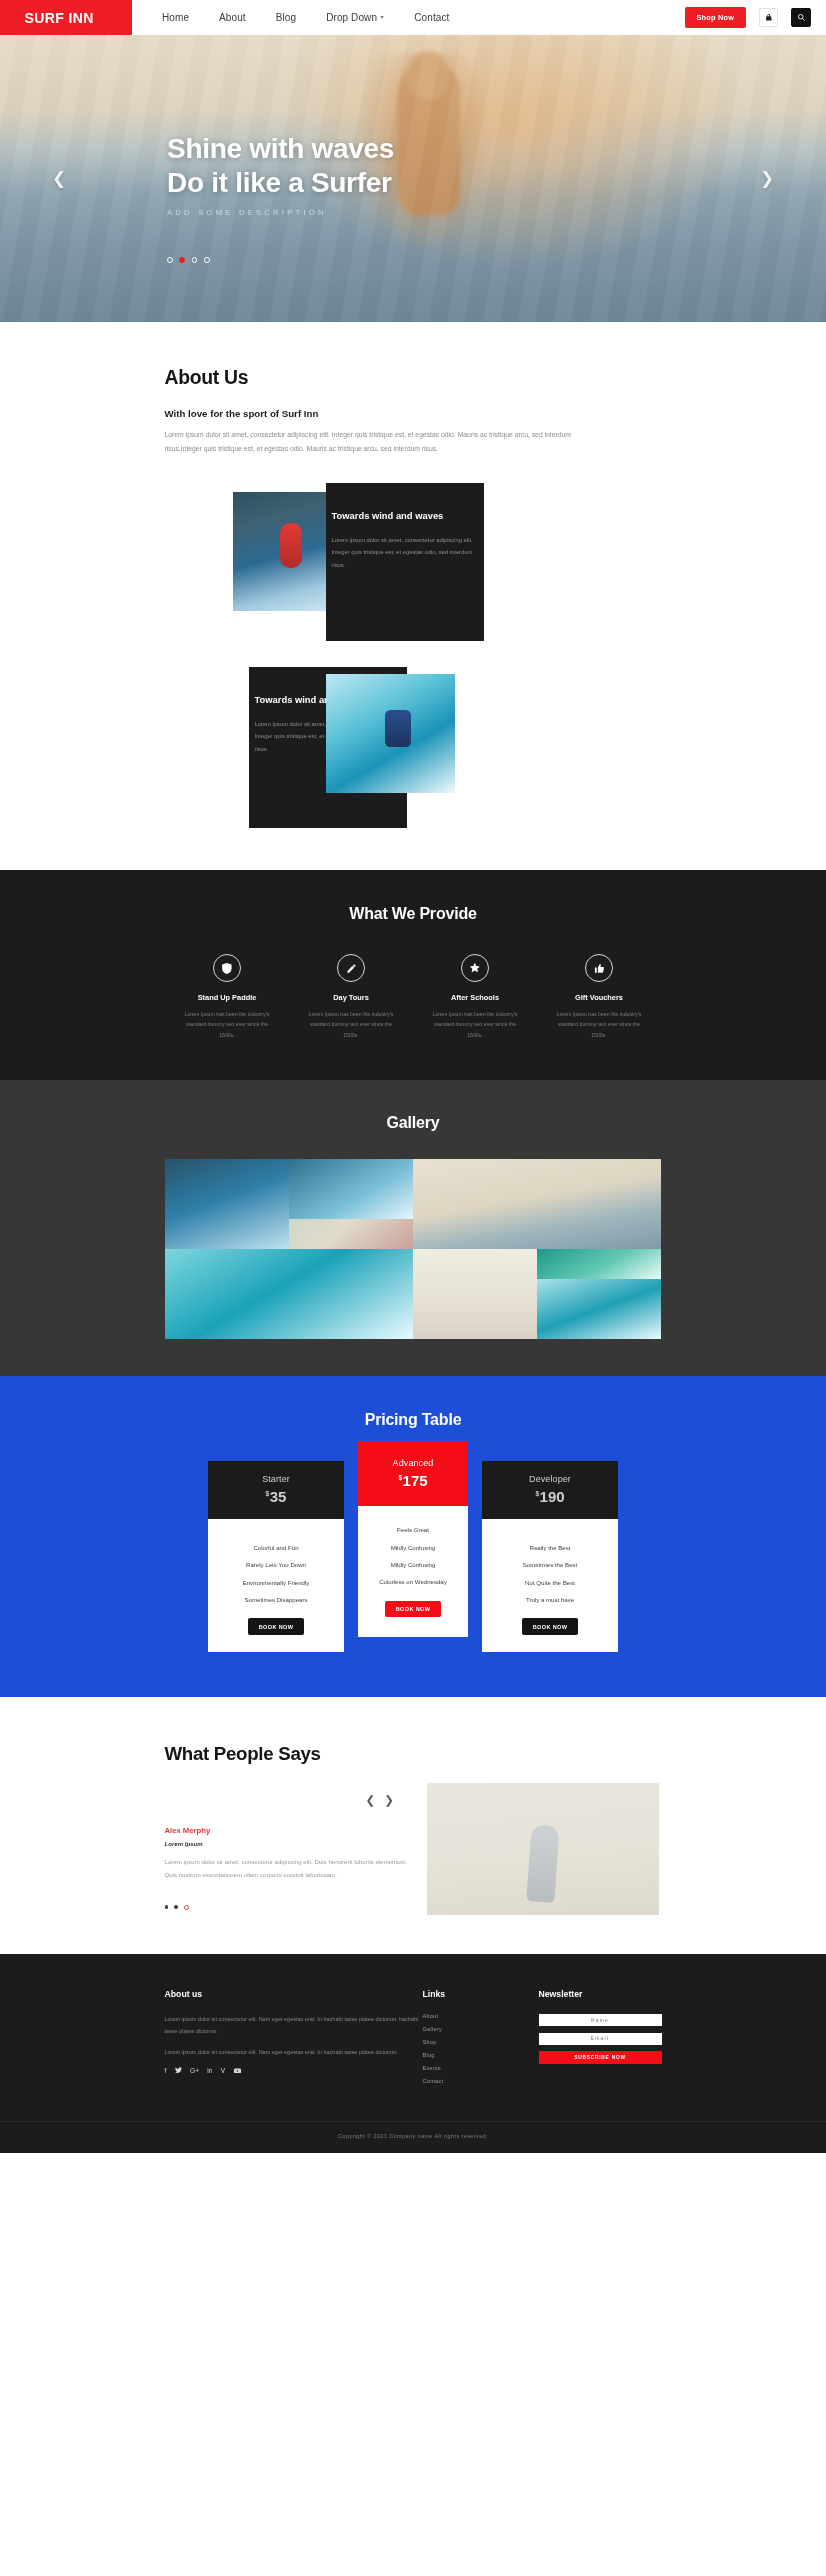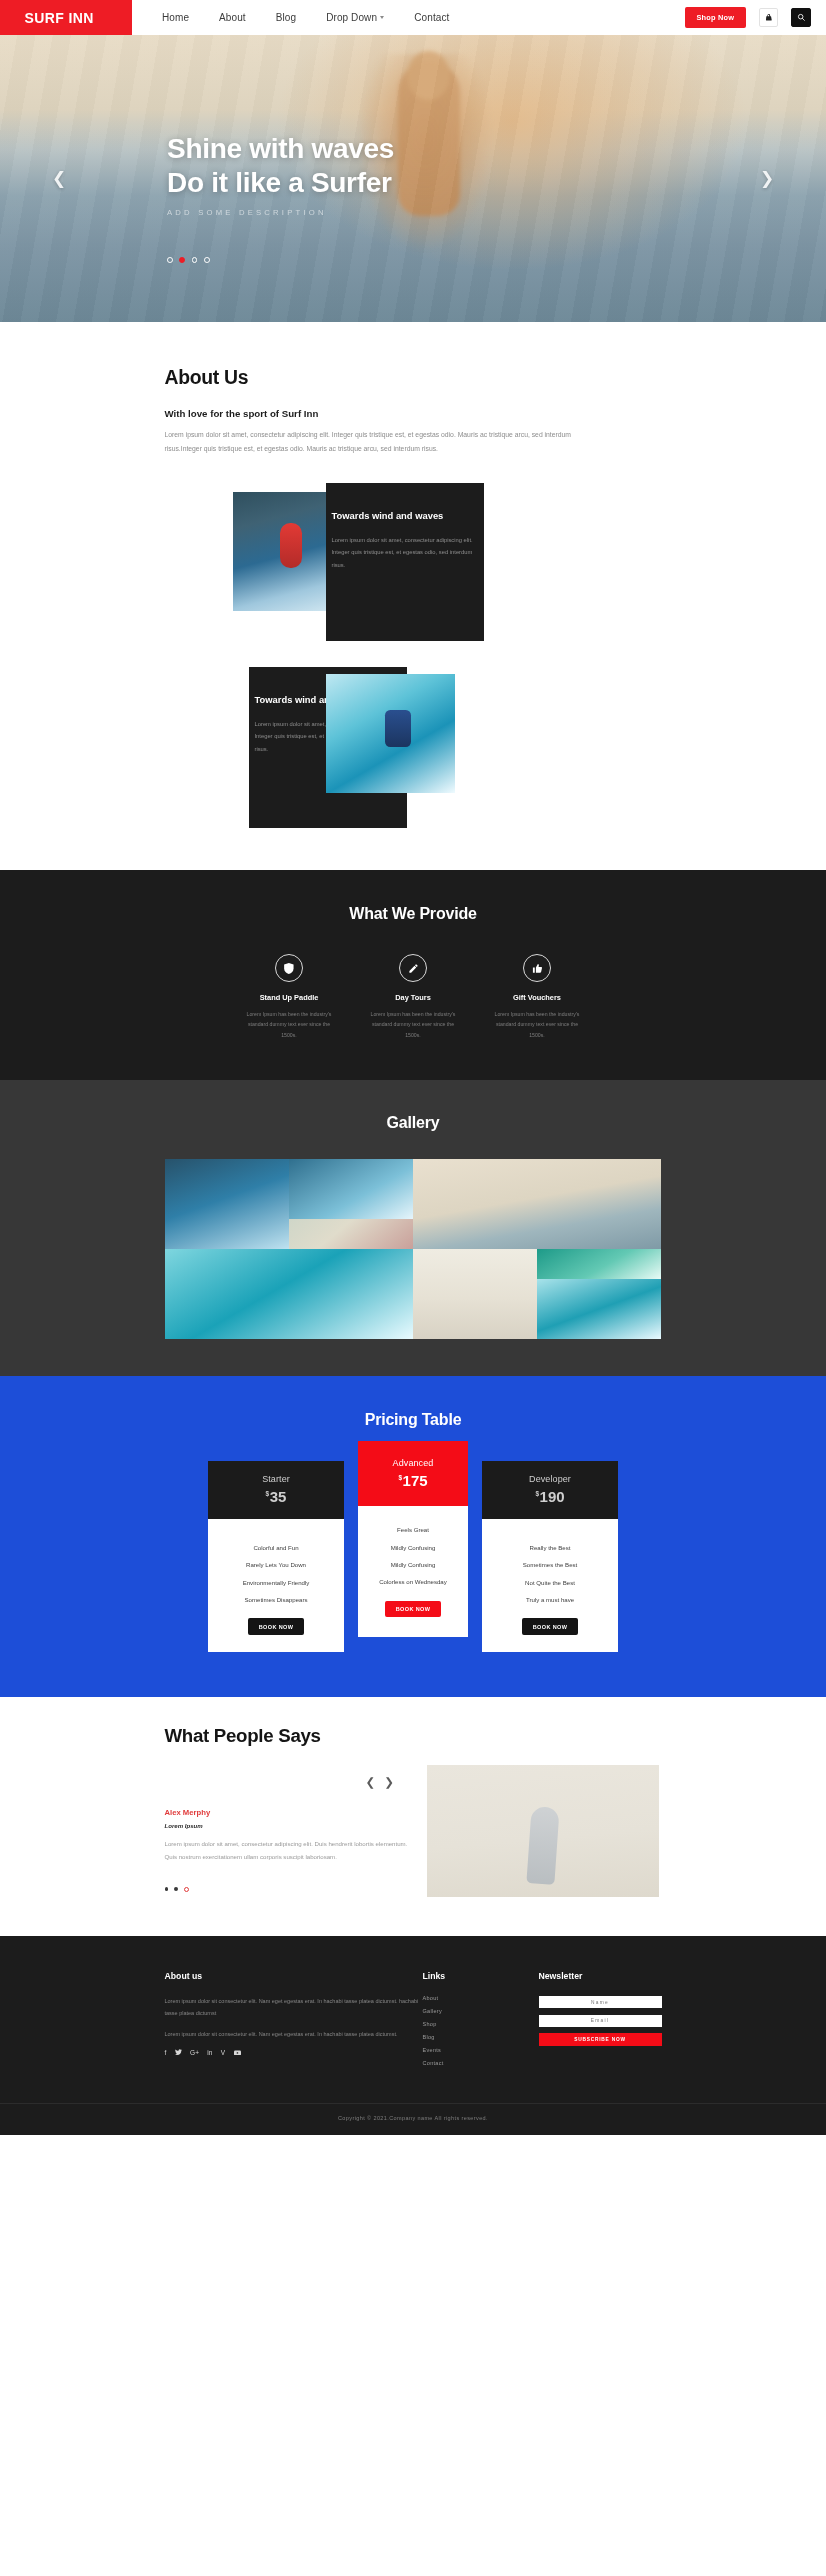--- a/index.html
+++ b/index.html
@@ -155,21 +155,21 @@
   .plan.feature .body { padding:15.5px 9px 19.4px; }
   .plan .body li { list-style:none; font-size:6.1px; color:#3d3d3d; padding:5.2px 0; }
   .book {
     display:inline-block; margin-top:10.3px; background:#141414; color:#fff;
     font-size:5.5px; font-weight:bold; padding:5.2px 10.3px; border:none; border-radius:1.9px;
     letter-spacing:0.4px; cursor:pointer;
   }
   .book.red { background:#f40c17; }
 
   
-  .testi { background:#fff; padding:28px 0 39px; }
+  .testi { background:#fff; padding:46px 0 39px; }
   .testi h2 { width:497px; margin:0 auto; font-size:18.7px; font-weight:bold; color:#151515; letter-spacing:-0.3px; }
   .testi-body { width:497px; margin:18px auto 0; display:flex; gap:17px; align-items:flex-start; }
   .testi-left { width:245px; position:relative; padding-top:10.3px; }
   .testi-nav { display:flex; gap:9px; justify-content:flex-end; padding-right:15.5px; color:#5b5b5b; font-size:11.6px; }
   .testi-nav span { cursor:pointer; }
   .t-name { margin-top:19.4px; color:#e03b3b; font-size:7.7px; font-weight:bold; }
   .t-role { margin-top:4.5px; font-size:6.1px; font-style:italic; font-weight:bold; color:#2c2c2c; }
   .t-text { margin-top:8.4px; font-size:6.1px; line-height:2.15; color:#9a9a9a; }
   .t-dots { margin-top:23px; display:flex; gap:5.8px; align-items:center; }
   .t-dots i { width:3.9px;height:3.9px;border-radius:50%;background:#3a3a3a;display:block; }
@@ -291,20 +291,29 @@
       <div class="service">
         <div class="circ">
           <svg width="11" height="11" viewBox="0 0 24 24" fill="#fff">
               <path d="M3 17.2V21h3.8L18 9.8 14.2 6 3 17.2zM20.7 7.1a1 1 0 0 0 0-1.4l-2.4-2.4a1 1 0 0 0-1.4 0l-1.8 1.8L18.9 8.9l1.8-1.8z"></path>
             </svg>
         </div>
         <h5>Day Tours</h5>
         <p>Lorem Ipsum has been the industry's standard dummy text ever since the 1500s.</p>
       </div>
 
+      <div class="service">
+        <div class="circ">
+          <svg width="11.6" height="11.6" viewBox="0 0 24 24" fill="#fff">
+              <path d="M12 1.5l3.1 6.8 7.4.8-5.5 5 1.5 7.3L12 17.6 5.5 21.4 7 14.1 1.5 9.1l7.4-.8L12 1.5z"></path>
+            </svg>
+        </div>
+        <h5>After Schools</h5>
+        <p>Lorem Ipsum has been the industry's standard dummy text ever since the 1500s.</p>
+      </div>
 
       <div class="service">
         <div class="circ">
           <svg width="11" height="11" viewBox="0 0 24 24" fill="#fff">
               <path d="M2 10h4v11H2V10zm6.5 0 4.3-8c1.6.2 2.5 1.4 2.2 3l-.7 3.6h5.4c1.4 0 2.4 1.2 2.1 2.5l-1.7 7.4A2.4 2.4 0 0 1 17.6 21H8.5V10z"></path>
             </svg>
         </div>
         <h5>Gift Vouchers</h5>
         <p>Lorem Ipsum has been the industry's standard dummy text ever since the 1500s.</p>
       </div>

